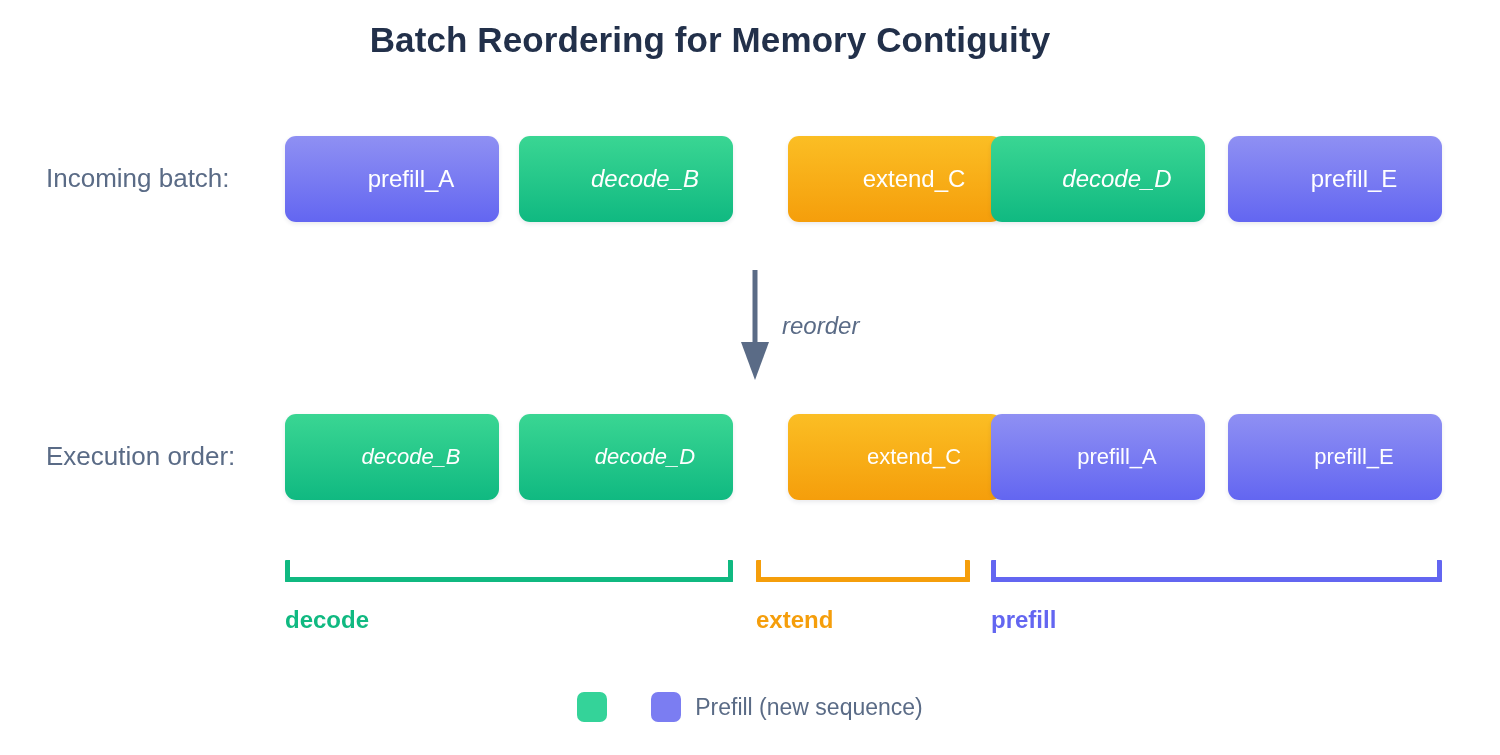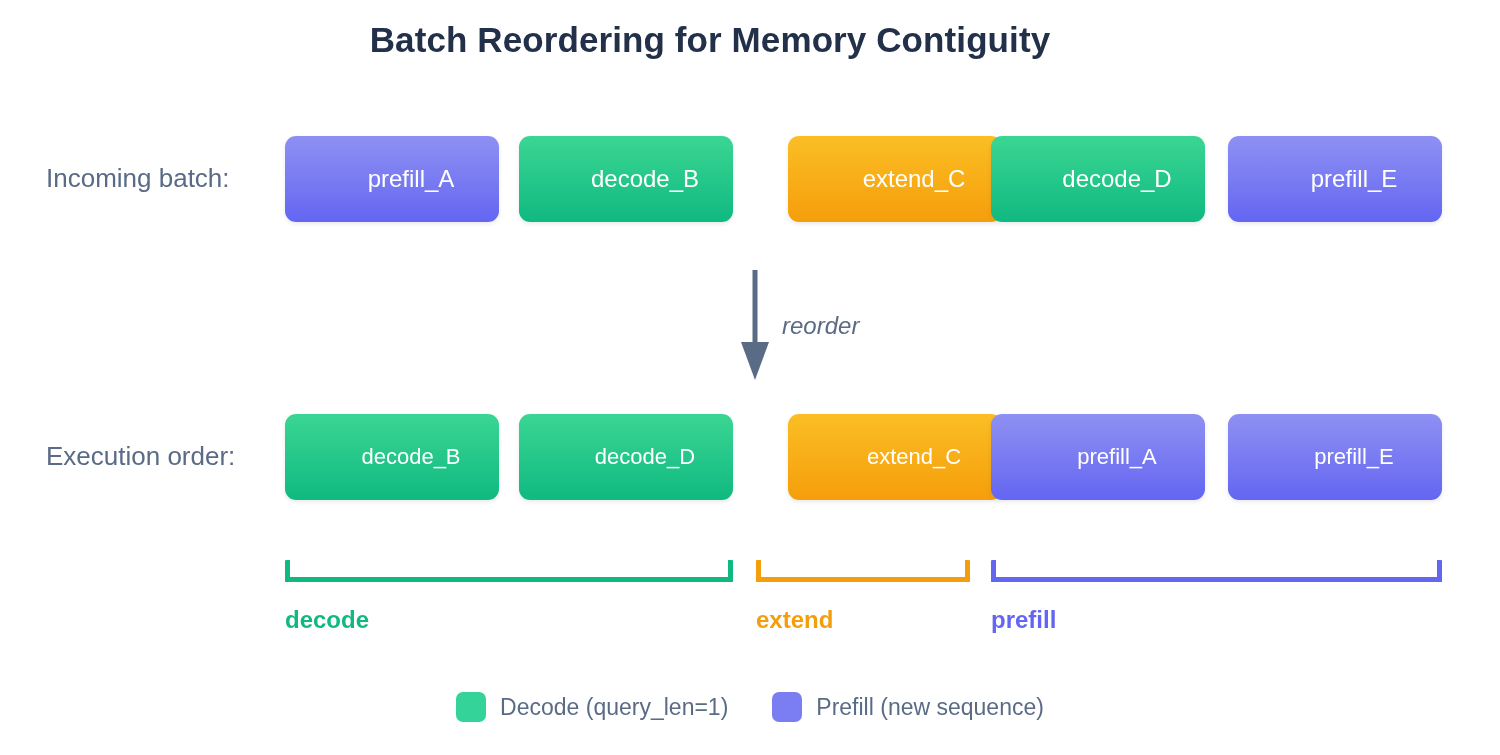--- a/index.html
+++ b/index.html
@@ -53,21 +53,21 @@
     padding-left: 38px;
   }
   .box .box-text {
     font-size: 24px;
     color: #ffffff;
     line-height: 1;
     white-space: nowrap;
   }
   .row2 .box-text { font-size: 22px; }
 
-  .c-decode  { background: linear-gradient(180deg, #3ad693 0%, #10b981 100%); }
+  .c-decode  { background: linear-gradient(180deg, #3ad693 0%, #10b981 100%); font-style: italic; }
   .c-extend  { background: linear-gradient(180deg, #fbbe24 0%, #f59e0b 100%); margin-left: 32px; }
   .c-prefill { background: linear-gradient(180deg, #8f90f3 0%, #6366f1 100%); }
 
   
   .row1 .box, .row1 { top: 136px; }
   .row2 .box, .row2 { top: 414px; }
 
   
   .arrow-wrap {
     position: absolute;
@@ -195,19 +195,18 @@
 <div class="bracket b-extend" style="left:756px; width:214px;"></div>
 <div class="bracket b-prefill" style="left:991px; width:451px;"></div>
 
 <div class="group-label g-decode" style="left:285px; width:448px;">decode</div>
 <div class="group-label g-extend" style="left:756px; width:214px;">extend</div>
 <div class="group-label g-prefill" style="left:991px; width:451px;">prefill</div>
 
 <div class="legend">
   <div class="legend-item">
     <span class="legend-swatch" style="background:#34d399;"></span>
-    <span class="legend-text">Decode (query_len=1)</span>
   </div>
   <div class="legend-item">
     <span class="legend-swatch" style="background:#7b7df2;"></span>
     <span class="legend-text">Prefill (new sequence)</span>
   </div>
 </div>
 
 </body></html>

